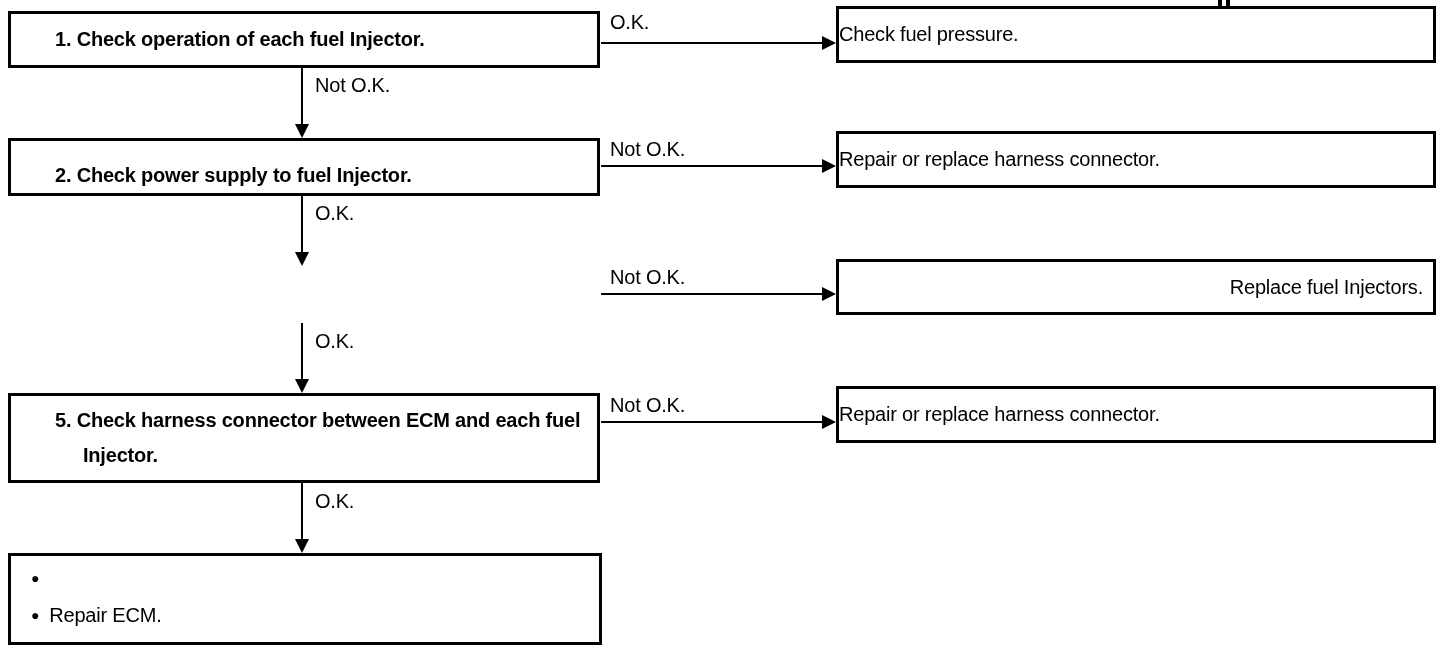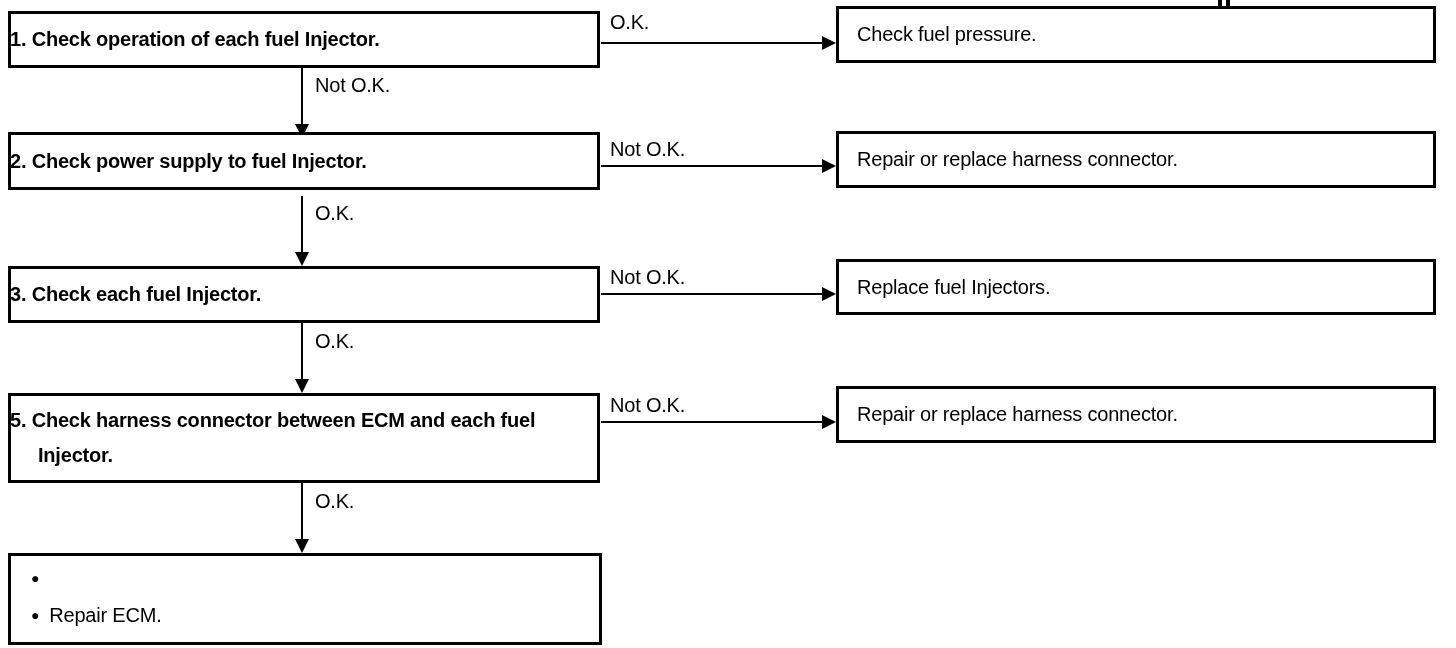--- a/index.html
+++ b/index.html
@@ -25,27 +25,26 @@
     align-items: center;
     font-size: 20px;
     letter-spacing: -0.2px;
     line-height: 35px;
   }
   .box.step {
     font-weight: bold;
   }
   .box.step .step-text {
     display: block;
-    padding-left: 27px;
+    padding-left: 72px;
     text-indent: -28px;
     padding-right: 10px;
   }
   .box.result .result-text {
     display: block;
-    padding-left: 18px;
     padding-right: 10px;
   }
   .box.terminal {
     flex-direction: column;
     align-items: flex-start;
     justify-content: center;
   }
   .bullet-line {
     display: flex;
     align-items: baseline;
@@ -99,34 +98,34 @@
   .step-1   { left: 8px;   top: 11px;  width: 592px; height: 57px; }
   .hline-1  { left: 601px; top: 42px;  width: 222px; }
   .ahead-1  { left: 822px; top: 36px; }
   .result-1 { left: 836px; top: 6px;   width: 600px; height: 57px; }
   .blbl-1   { left: 610px; top: 11px; }
   .vline-1  { left: 301px; top: 68px;  height: 56px; }
   .adown-1  { left: 295px; top: 124px; }
   .dlbl-1   { left: 315px; top: 74px; }
 
   
-  .step-2   { left: 8px;   top: 132px; width: 592px; height: 58px; }
+  .step-2   { left: 8px;   top: 138px; width: 592px; height: 58px; align-items: flex-end; }
   .hline-2  { left: 601px; top: 165px; width: 222px; }
   .ahead-2  { left: 822px; top: 159px; }
   .result-2 { left: 836px; top: 131px; width: 600px; height: 57px; }
   .blbl-2   { left: 610px; top: 138px; }
   .vline-2  { left: 301px; top: 196px; height: 56px; }
   .adown-2  { left: 295px; top: 252px; }
   .dlbl-2   { left: 315px; top: 202px; }
 
   
   .step-3   { left: 8px;   top: 266px; width: 592px; height: 57px; }
   .hline-3  { left: 601px; top: 293px; width: 222px; }
   .ahead-3  { left: 822px; top: 287px; }
-  .result-3 { left: 836px; top: 259px; width: 600px; height: 56px; }
+  .result-3 { left: 836px; top: 259px; width: 600px; height: 56px; justify-content: flex-end; }
   .blbl-3   { left: 610px; top: 266px; }
   .vline-3  { left: 301px; top: 323px; height: 56px; }
   .adown-3  { left: 295px; top: 379px; }
   .dlbl-3   { left: 315px; top: 330px; }
 
   
   .step-4   { left: 8px;   top: 393px; width: 592px; height: 90px; }
   .hline-4  { left: 601px; top: 421px; width: 222px; }
   .ahead-4  { left: 822px; top: 415px; }
   .result-4 { left: 836px; top: 386px; width: 600px; height: 57px; }
@@ -165,23 +164,20 @@
   <div class="lbl blbl-2">Not O.K.</div>
   <div class="hline hline-2"></div>
   <div class="arrow-right ahead-2"></div>
   <div class="box result result-2">
     <span class="result-text">Repair or replace harness connector.</span>
   </div>
   <div class="vline vline-2"></div>
   <div class="arrow-down adown-2"></div>
   <div class="lbl dlbl-2">O.K.</div>
 
-  <div class="box step step-3">
-    <span class="step-text">3. Check each fuel Injector.</span>
-  </div>
   <div class="lbl blbl-3">Not O.K.</div>
   <div class="hline hline-3"></div>
   <div class="arrow-right ahead-3"></div>
   <div class="box result result-3">
     <span class="result-text">Replace fuel Injectors.</span>
   </div>
   <div class="vline vline-3"></div>
   <div class="arrow-down adown-3"></div>
   <div class="lbl dlbl-3">O.K.</div>
 

